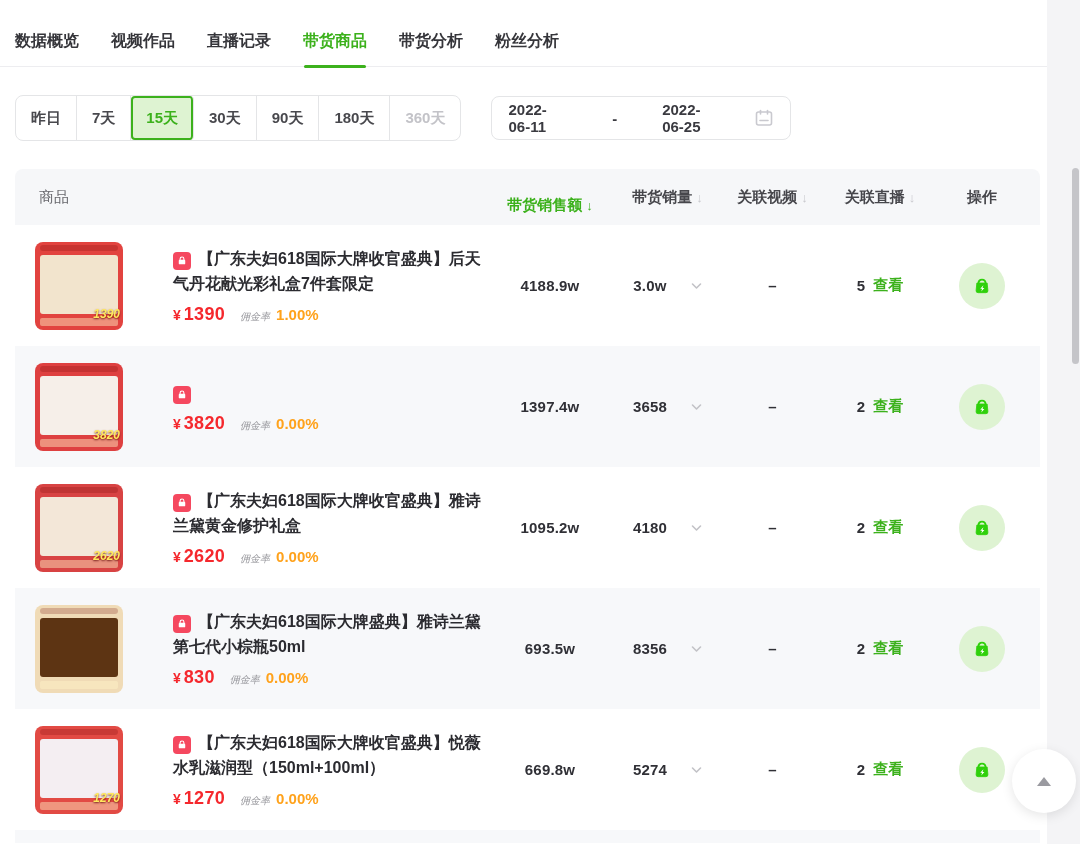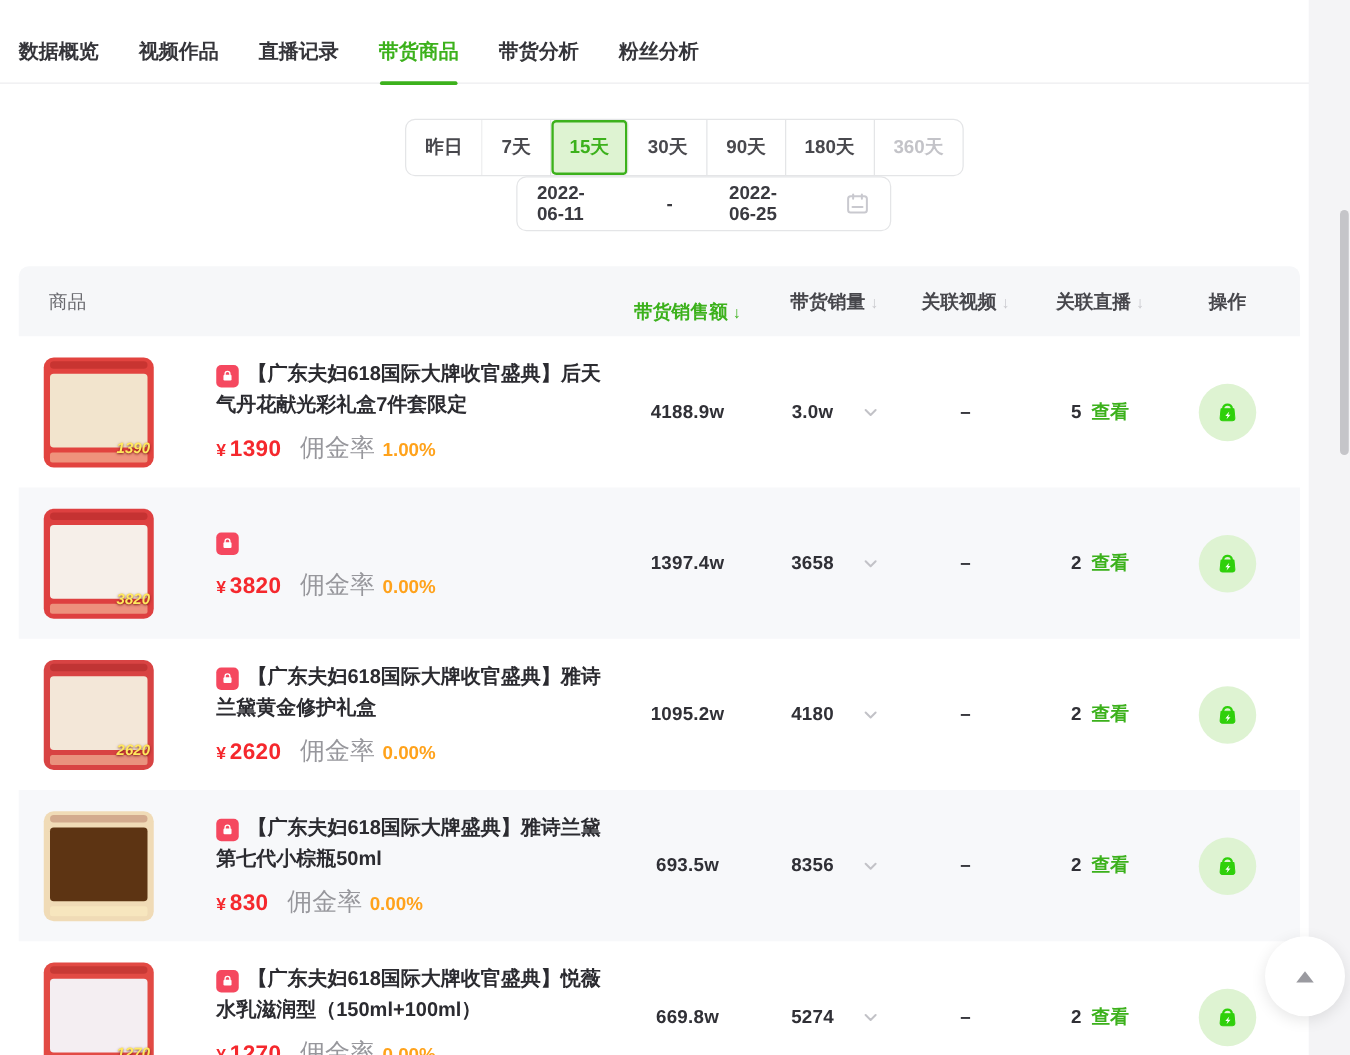--- a/index.html
+++ b/index.html
@@ -11,21 +11,21 @@
   body{font-family:"Liberation Sans","DejaVu Sans",sans-serif;background:#fff;}
   .page{position:relative;width:1080px;height:844px;background:#fff;overflow:hidden;}
 
   
   .tabbar{display:flex;gap:32px;padding:31px 0 0 15px;border-bottom:1px solid #ededf0;width:1048px;}
   .tab{font-size:16px;color:#35353a;font-weight:600;padding-bottom:14px;position:relative;cursor:pointer;}
   .tab.active{color:var(--green);font-weight:700;}
   .tab.active::after{content:"";position:absolute;left:1px;right:1px;bottom:-2px;height:3px;border-radius:2px;background:var(--green);}
 
   
-  .filter-row{display:flex;align-items:center;margin:28px 0 0 15px;flex-direction:column;}
+  .filter-row{display:flex;align-items:center;margin:28px 0 0 15px;}
   .range-group{display:flex;border:1px solid var(--line);border-radius:8px;}
   .range-btn{min-width:48px;padding:0 15px;height:44px;line-height:43px;text-align:center;
     font-size:15px;font-weight:600;color:#48484d;border-right:1px solid var(--line);cursor:pointer;white-space:nowrap;}
   .range-btn:first-child{border-radius:7px 0 0 7px;}
   .range-btn:last-child{border-right:none;border-radius:0 7px 7px 0;text-align:center;}
   .range-btn.active{background:var(--green-bg);color:var(--green);box-shadow:inset 0 0 0 2px var(--green);border-radius:4px;}
   .range-btn.disabled{color:#c3c3c8;cursor:default;}
   .date-box{display:flex;align-items:center;margin-left:30px;width:300px;height:44px;
     border:1px solid var(--line);border-radius:8px;padding:0 16px;font-size:15px;font-weight:700;color:#3a3a40;cursor:pointer;gap:33px;}
   .date-sep{margin:0 12px;}
@@ -51,21 +51,21 @@
     background-image:repeating-linear-gradient(90deg,rgba(255,255,255,.38) 0 6px,rgba(0,0,0,.05) 6px 9px,transparent 9px 15px);}
   .thumb-strip{position:absolute;left:5px;right:5px;bottom:4px;height:8px;background:rgba(255,245,200,.45);border-radius:2px;}
   .thumb-price{position:absolute;right:3px;bottom:9px;font-size:12px;font-style:italic;font-weight:700;color:#ffe95e;text-shadow:0 1px 2px rgba(90,0,0,.8);}
   .p-info{width:348px;margin-left:33px;}
   .p-title{font-size:16px;font-weight:600;color:var(--ink);line-height:25px;cursor:pointer;}
   .badge{display:inline-flex;width:18px;height:18px;border-radius:4px;background:var(--badge-red);
     vertical-align:-3px;margin-right:7px;align-items:center;justify-content:center;}
   .p-meta{margin-top:8px;display:flex;align-items:baseline;}
   .yen{color:var(--red);font-weight:700;font-size:14px;}
   .amount{color:var(--red);font-weight:700;font-size:18px;margin-left:3px;letter-spacing:.3px;}
-  .comm-label{margin-left:15px;color:var(--gray);font-size:20px;}
+  .comm-label{margin-left:15px;color:var(--gray);font-size:10px;font-style:italic;}
   .comm-val{margin-left:6px;color:var(--orange);font-weight:700;font-size:15px;}
 
   .num{font-size:15px;font-weight:700;color:#303036;text-align:center;letter-spacing:.2px;}
   .vol-wrap{display:flex;align-items:center;justify-content:center;gap:24px;cursor:pointer;}
   .cell-live{display:flex;align-items:center;justify-content:center;gap:8px;}
   .view-link{color:var(--green);font-weight:700;font-size:15px;cursor:pointer;}
   .cell-action{display:flex;justify-content:center;}
   .bag-btn{width:46px;height:46px;border-radius:50%;background:var(--green-bg);display:flex;align-items:center;justify-content:center;cursor:pointer;border:none;}
   .next-row-peek{height:13px;background:var(--row-gray);}
 

